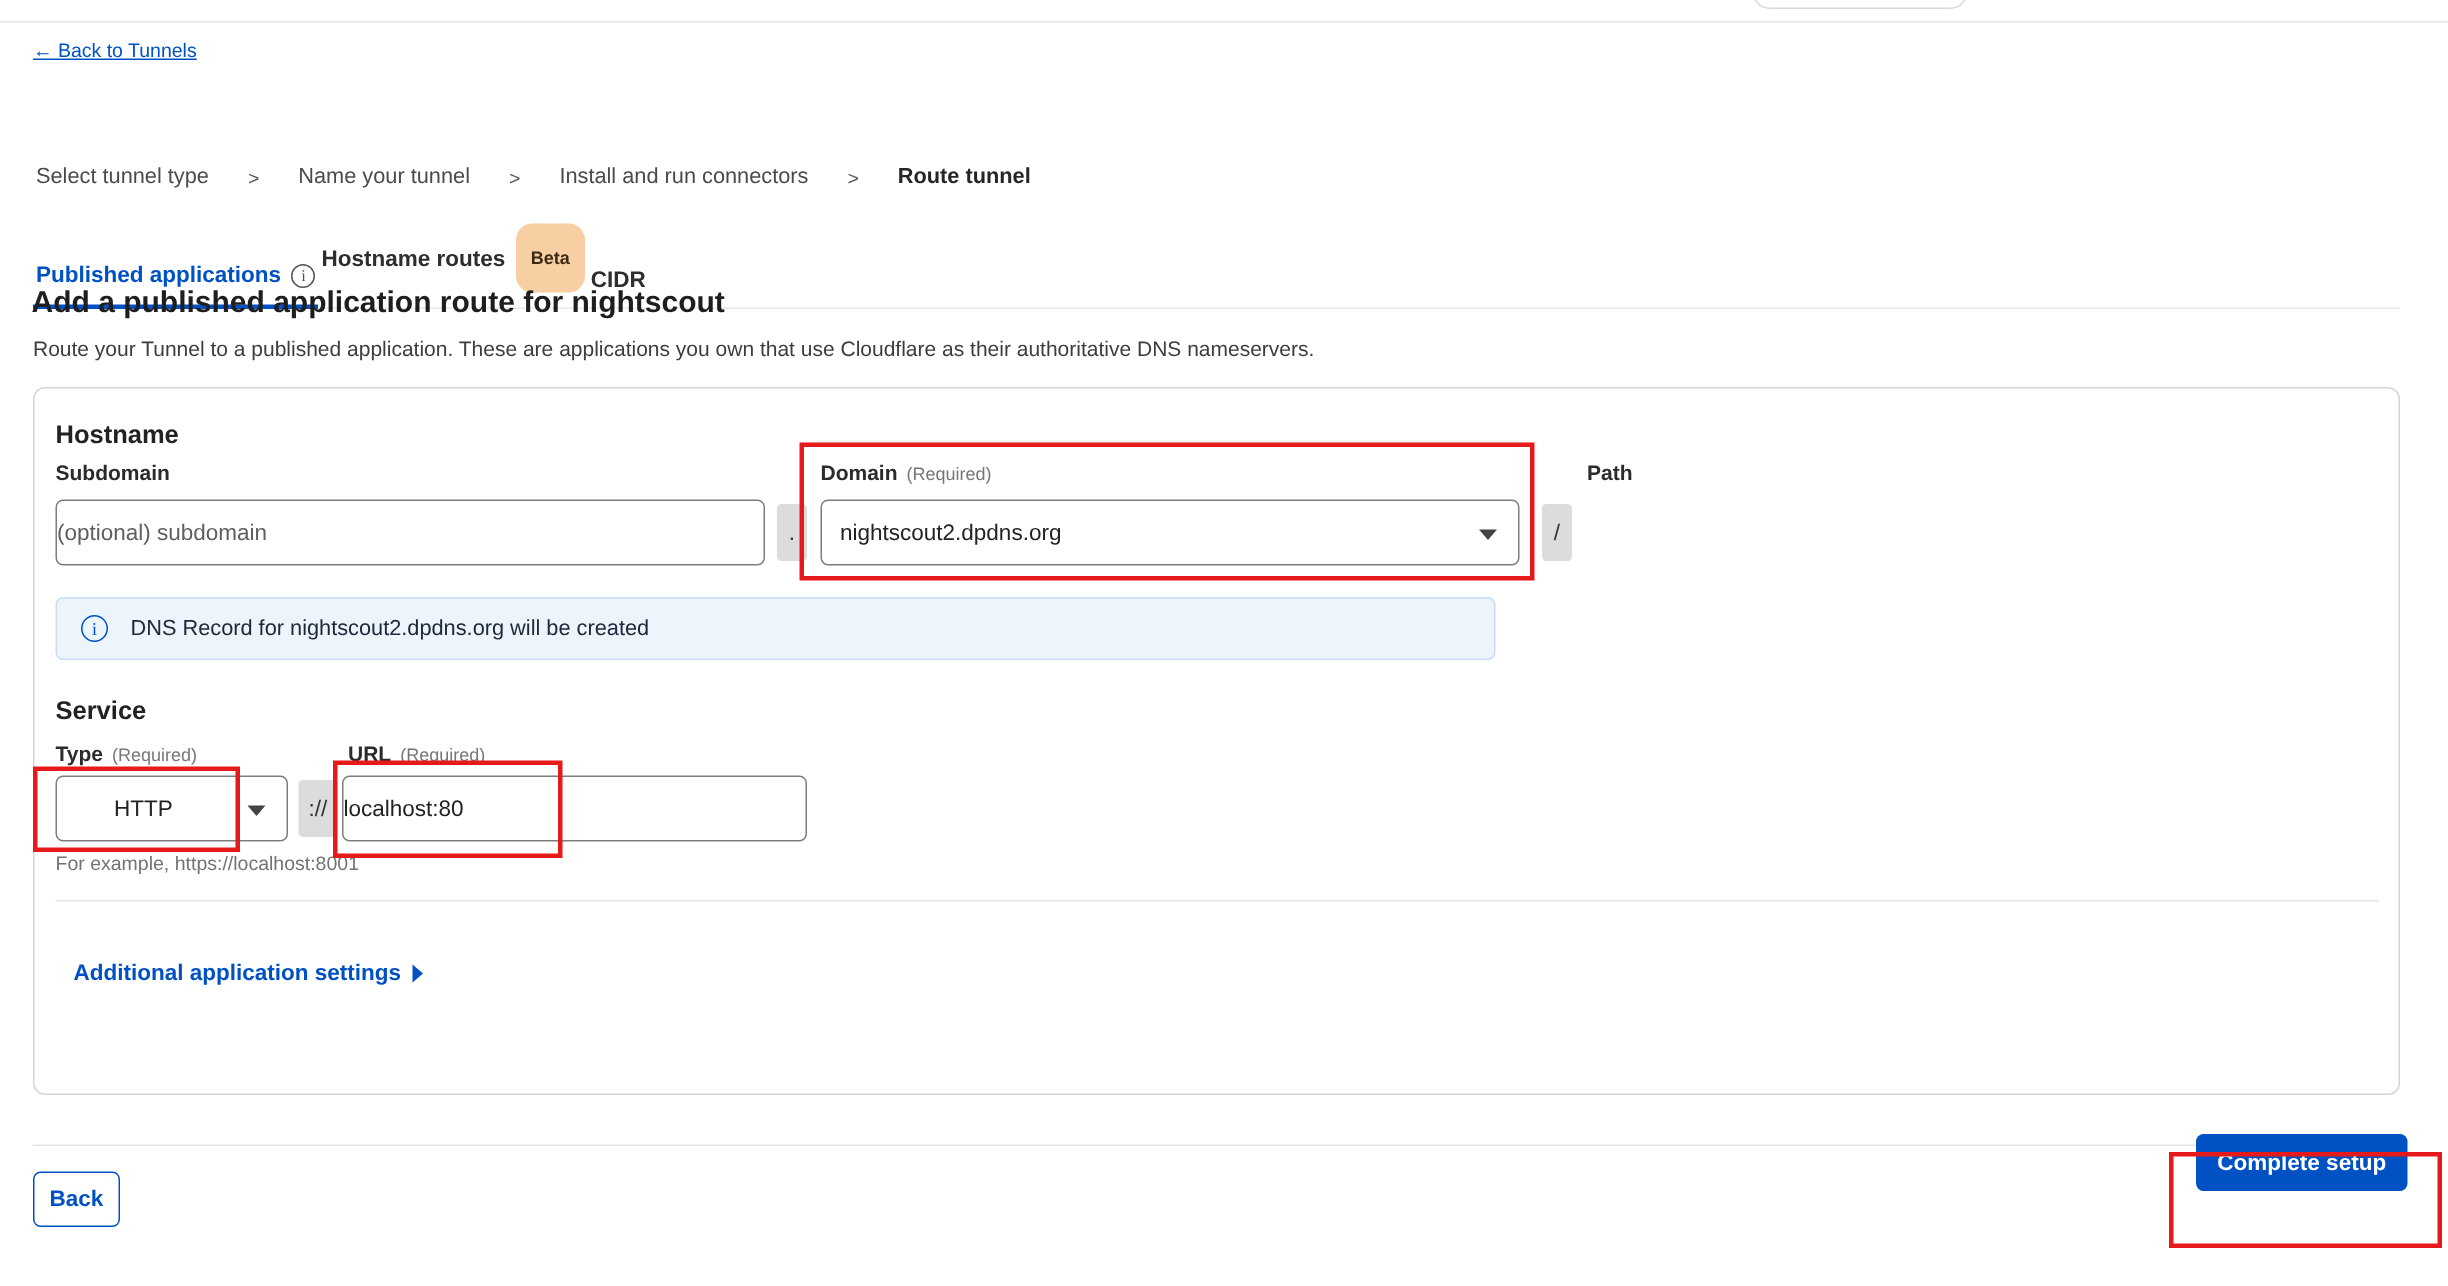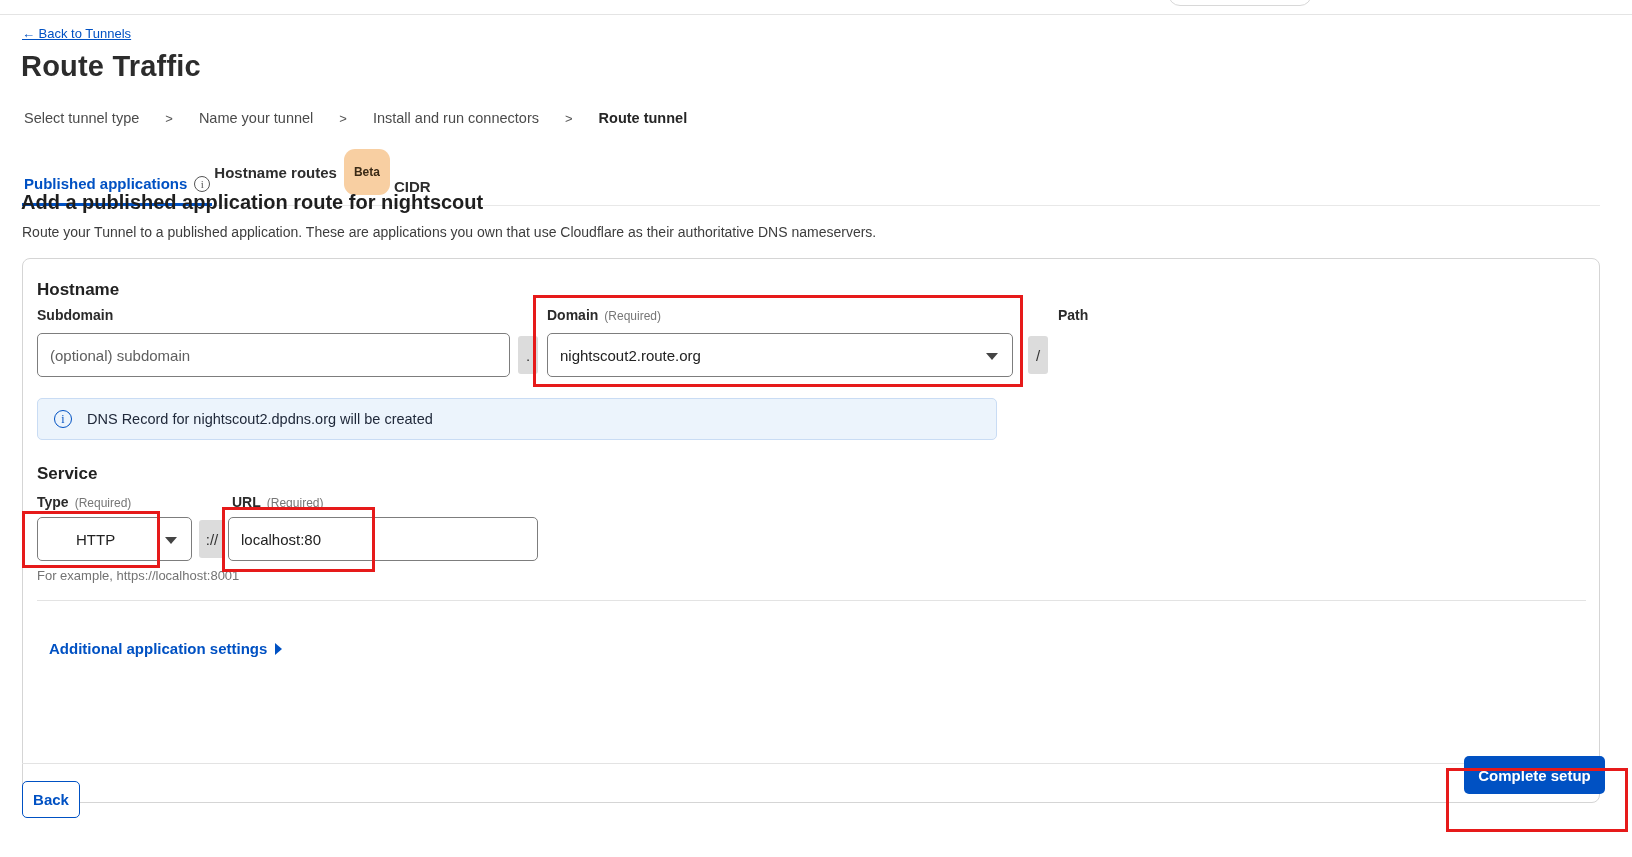--- a/index.html
+++ b/index.html
@@ -38,27 +38,27 @@
     color:#555;font-size:11px;font-weight:400;align-items:center;justify-content:center;font-family:"Liberation Serif",serif;}
   .info-circle::before{content:"i";}
   .beta-badge{background:var(--beta-bg);color:#3a2a16;font-size:12px;font-weight:700;
     padding:17px 10px;border-radius:11px;line-height:1;}
 
   
   .section-heading{position:absolute;left:21px;top:191px;font-size:20px;font-weight:700;color:#1e1e1e;}
   .section-desc{position:absolute;left:22px;top:224px;font-size:14px;color:#3d3d3d;}
 
   
-  .card{position:absolute;left:22px;top:258px;width:1578px;height:545px;background:#fff;
+  .card{position:absolute;left:22px;top:258px;width:1578px;height:472px;background:#fff;
     border:1px solid #d5d5d5;border-radius:8px;}
   .card h3{position:absolute;font-size:17px;font-weight:700;color:#222;}
   .field-label{position:absolute;font-size:14px;font-weight:700;color:#2b2b2b;}
   .req-note{font-weight:400;font-size:12px;color:#767676;margin-left:6px;}
   .text-input{position:absolute;height:44px;border:1px solid #7d7d7d;border-radius:5px;
-    font-size:15px;color:#222;padding:0 12px;font-family:"Liberation Sans",sans-serif;background:#fff;}
+    font-size:15px;color:#222;padding:0 0;font-family:"Liberation Sans",sans-serif;background:#fff;}
   .text-input::placeholder{color:#5e5e5e;opacity:1;}
   .fake-select{position:absolute;height:44px;border:1px solid #7d7d7d;border-radius:5px;background:#fff;
     display:flex;align-items:center;font-size:15px;color:#222;padding:0 34px 0 12px;cursor:pointer;}
   .caret{position:absolute;right:14px;top:50%;margin-top:-2px;width:0;height:0;
     border-left:6px solid transparent;border-right:6px solid transparent;border-top:7px solid #444;}
   .joiner{position:absolute;background:#dcdcdc;border-radius:3px;display:flex;align-items:center;
     justify-content:center;font-size:15px;color:#333;}
 
   
   .dns-banner{position:absolute;left:14px;top:139px;width:960px;height:42px;background:var(--banner-bg);
@@ -91,21 +91,20 @@
 </style>
 </head>
 <body>
 
 <div class="stage">
 
   <div class="top-partial"></div>
   <div class="top-line"></div>
 
   <a class="back-link">← Back to Tunnels</a>
-  <h1 class="page-title">Route Traffic</h1>
 
   <nav class="breadcrumb">
     <span>Select tunnel type</span>
     <span class="sep">&gt;</span>
     <span>Name your tunnel</span>
     <span class="sep">&gt;</span>
     <span>Install and run connectors</span>
     <span class="sep">&gt;</span>
     <span class="current">Route tunnel</span>
   </nav>
@@ -133,21 +132,21 @@
 
     <label class="field-label" style="left:14px;top:48px;">Subdomain</label>
     <input class="text-input" style="left: 14px; top: 74px; width: 473px;" placeholder="(optional) subdomain">
 
     <div class="joiner" style="left:495px;top:77px;width:20px;height:38px;">.</div>
 
     <label class="field-label" style="left:524px;top:48px;">
       <span>Domain</span><span class="req-note">(Required)</span>
     </label>
     <div class="fake-select" style="left:524px;top:74px;width:466px;">
-      <span>nightscout2.route.org</span>
+      <span>nightscout2.dpdns.org</span>
       <span class="caret"></span>
     </div>
 
     <div class="joiner" style="left:1005px;top:77px;width:20px;height:38px;">/</div>
 
     <label class="field-label" style="left:1035px;top:48px;">Path</label>
 
     <div class="dns-banner">
       <span class="banner-icon"></span>
       <span class="msg">DNS Record for nightscout2.dpdns.org will be created</span>

